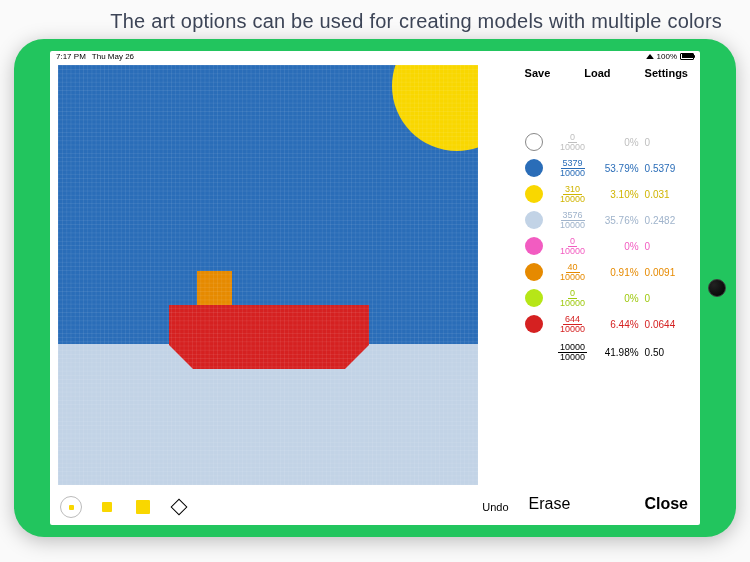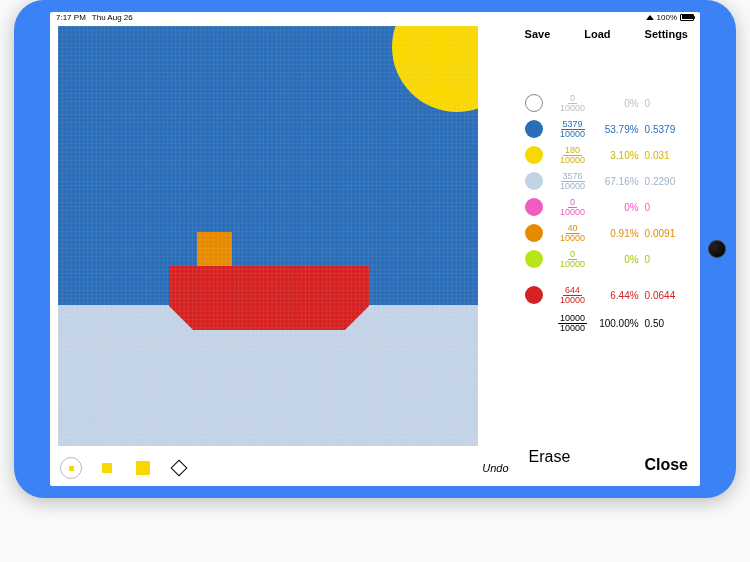--- a/index.html
+++ b/index.html
@@ -28,21 +28,21 @@
     flex: 1;
     position: relative;
     display: flex;
     justify-content: center;
     align-items: flex-start;
     padding: 0 10px 0 10px;
   }
   .ipad {
     width: 722px;
     height: 498px;
-    background: #3b82f6;
+    background: #22c55e;
     border-radius: 30px;
     padding: 12px 36px;
     position: relative;
     box-shadow: 0 4px 20px rgba(0,0,0,0.25);
   }
   .home-btn {
     position: absolute;
     right: 10px;
     top: 50%;
     transform: translateY(-50%);
@@ -87,21 +87,20 @@
 
   .app-body {
     flex: 1;
     display: flex;
     padding: 4px 8px 4px 8px;
   }
   .canvas-col {
     width: 496px;
     display: flex;
     flex-direction: column;
-    font-style: italic;
   }
   .canvas-wrap {
     width: 420px;
     height: 420px;
     background: #2a6db8;
     position: relative;
     overflow: hidden;
   }
   
   .canvas-wrap::after {
@@ -227,36 +226,37 @@
   .total-row { margin-top:2px; color:#000; font-weight:400;}
   .total-row .frac { color:#000; }
   .bottom-actions {
     margin-top:auto;
     display:flex;
     justify-content:space-between;
     font-size:16px;
     color:#000;
     padding: 0 4px 8px 4px;
   }
-  .bottom-actions .close { font-weight:600;margin-top:8px; }
+  .bottom-actions .close { font-weight:600; }
 </style>
 </head>
 <body>
 
 <div class="page">
+  <div class="caption">The art options can be used for creating models with multiple colors</div>
 
   <div class="device">
     <div class="ipad">
       <div class="home-btn"></div>
       <div class="screen">
 
         <div class="status-bar">
           <div class="status-left">
             <span>7:17 PM</span>
-            <span>Thu Aug 26</span>
+            <span>Thu May 26</span>
           </div>
           <div class="status-right">
             <span class="wifi-icon"></span>
             <span>100%</span>
             <span class="battery-icon">
                 <span class="battery-fill"></span>
               </span>
           </div>
         </div>
 
@@ -318,34 +318,34 @@
                   <div class="frac">
                     <span class="num">5379</span>
                     <span class="den">10000</span>
                   </div>
                   <div class="pct">53.79%</div>
                   <div class="dec">0.5379</div>
                 </div>
                 <div class="color-row" style="color: rgb(208, 180, 0);">
                   <div class="swatch" style="background: rgb(249, 215, 0); border: none;"></div>
                   <div class="frac">
-                    <span class="num">180</span>
+                    <span class="num">310</span>
                     <span class="den">10000</span>
                   </div>
                   <div class="pct">3.10%</div>
                   <div class="dec">0.031</div>
                 </div>
                 <div class="color-row" style="color: rgb(159, 179, 203);">
                   <div class="swatch" style="background: rgb(194, 211, 230); border: none;"></div>
                   <div class="frac">
                     <span class="num">3576</span>
                     <span class="den">10000</span>
                   </div>
-                  <div class="pct">67.16%</div>
-                  <div class="dec">0.2290</div>
+                  <div class="pct">35.76%</div>
+                  <div class="dec">0.2482</div>
                 </div>
                 <div class="color-row" style="color: rgb(242, 92, 193);">
                   <div class="swatch" style="background: rgb(242, 92, 193); border: none;"></div>
                   <div class="frac">
                     <span class="num">0</span>
                     <span class="den">10000</span>
                   </div>
                   <div class="pct">0%</div>
                   <div class="dec">0</div>
                 </div>
@@ -360,36 +360,36 @@
                 </div>
                 <div class="color-row" style="color: rgb(159, 201, 15);">
                   <div class="swatch" style="background: rgb(182, 230, 23); border: none;"></div>
                   <div class="frac">
                     <span class="num">0</span>
                     <span class="den">10000</span>
                   </div>
                   <div class="pct">0%</div>
                   <div class="dec">0</div>
                 </div>
-                <div class="color-row" style="color: rgb(213, 33, 33); margin-top: 10px;">
+                <div class="color-row" style="color: rgb(213, 33, 33);">
                   <div class="swatch" style="background: rgb(213, 33, 33); border: none;"></div>
                   <div class="frac">
                     <span class="num">644</span>
                     <span class="den">10000</span>
                   </div>
                   <div class="pct">6.44%</div>
                   <div class="dec">0.0644</div>
                 </div>
                 <div class="color-row total-row">
                   <div style="width: 18px;"></div>
                   <div class="frac">
                     <span class="num">10000</span>
                     <span class="den">10000</span>
                   </div>
-                  <div class="pct">100.00%</div>
+                  <div class="pct">41.98%</div>
                   <div class="dec">0.50</div>
                 </div>
               </div>
 
             <div class="bottom-actions">
               <span>Erase</span>
               <span class="close">Close</span>
             </div>
           </div>
 

